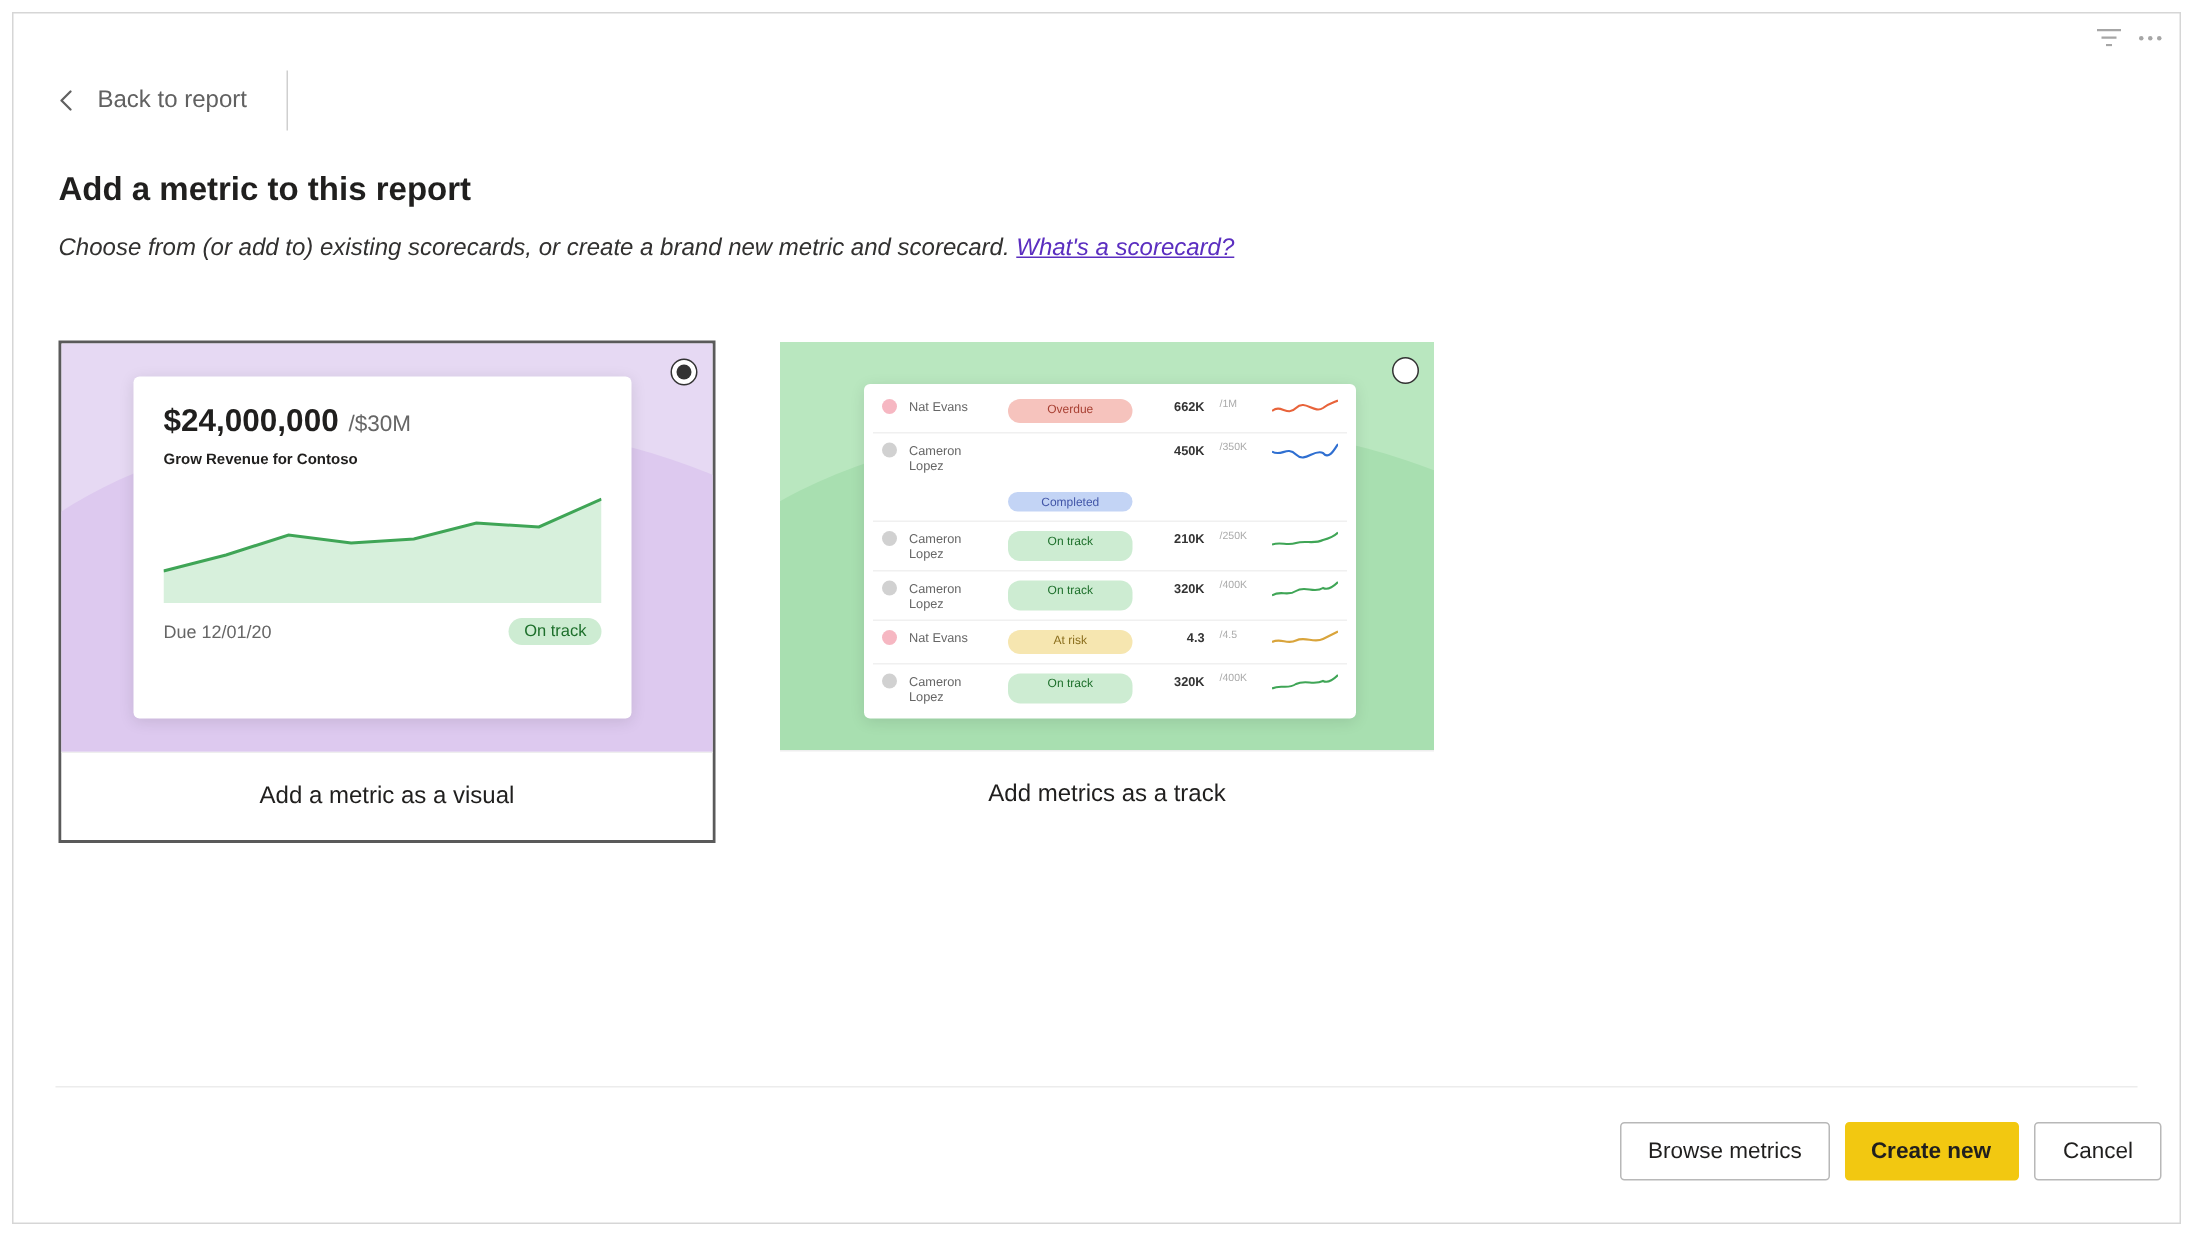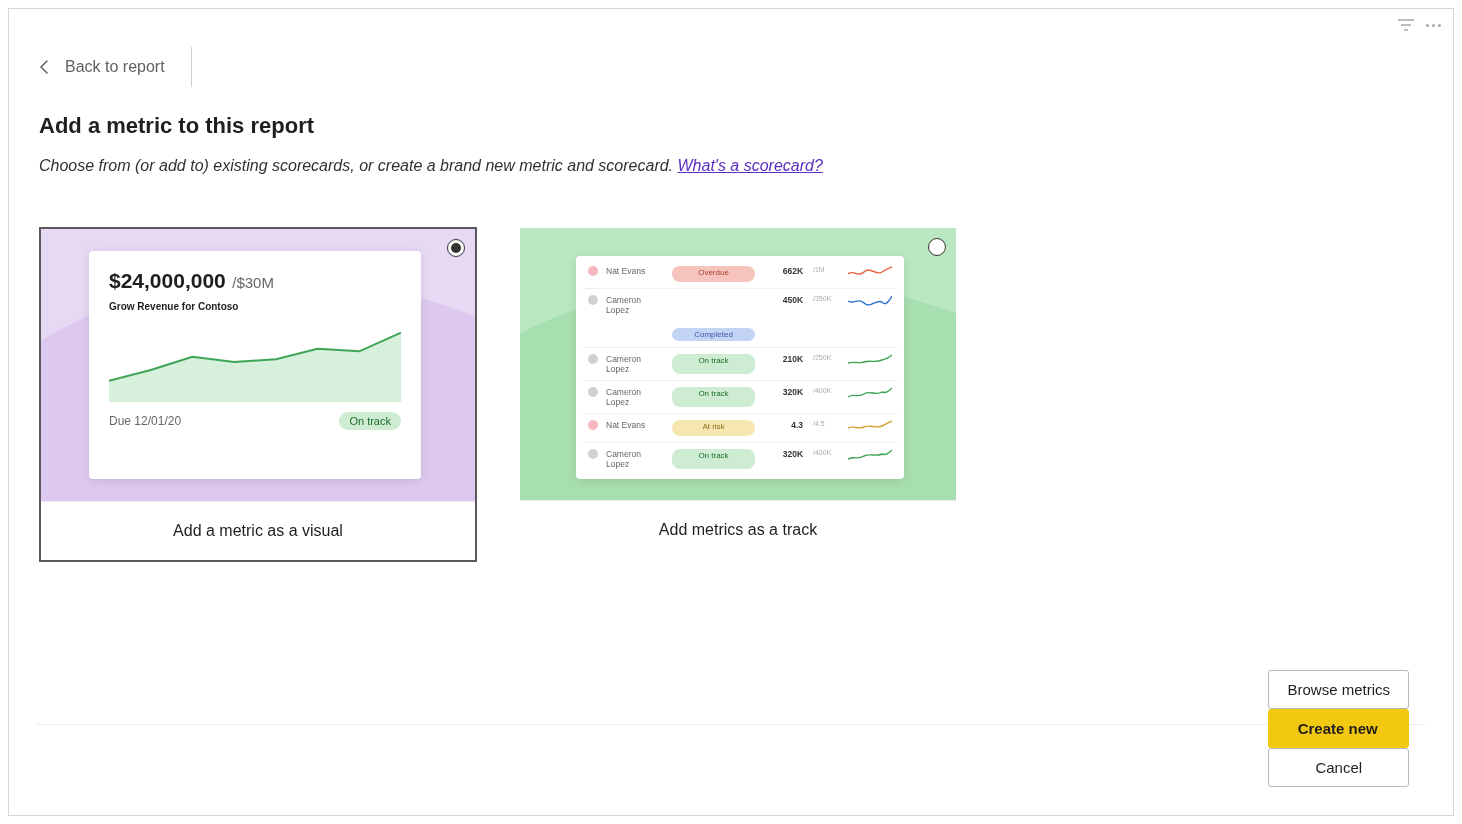--- a/index.html
+++ b/index.html
@@ -160,22 +160,22 @@
   .status.overdue { background:#f6c3bd; color:#a84033; }
   .status.completed { background:#c3d4f5; color:#4256a8;margin-top:33px; }
   .status.track { background:#cdecd2; color:#1d6f2b; }
   .status.risk { background:#f6e6b0; color:#8a6d1c; }
   .val { color:#333; font-weight:600; width:42px; text-align:right; margin-left:auto; }
   .tgt { color:#aaa; font-size:7px; margin-left:2px; width:22px;}
   .spark { width:44px; height:16px; margin-left:6px; }
 
   .footer-btns {
     position:absolute;
-    right:44px; bottom:28px;
-    display:flex; flex-direction:column;
+    right:12px; bottom:28px;
+    display:flex; gap:10px;
   }
   .btn {
     padding:10px 18px;
     font-size:15px;
     border-radius:3px;
     cursor:pointer;
     border:1px solid #b8b8b8;
     background:#fff;
     color:#201f1e;
   }

